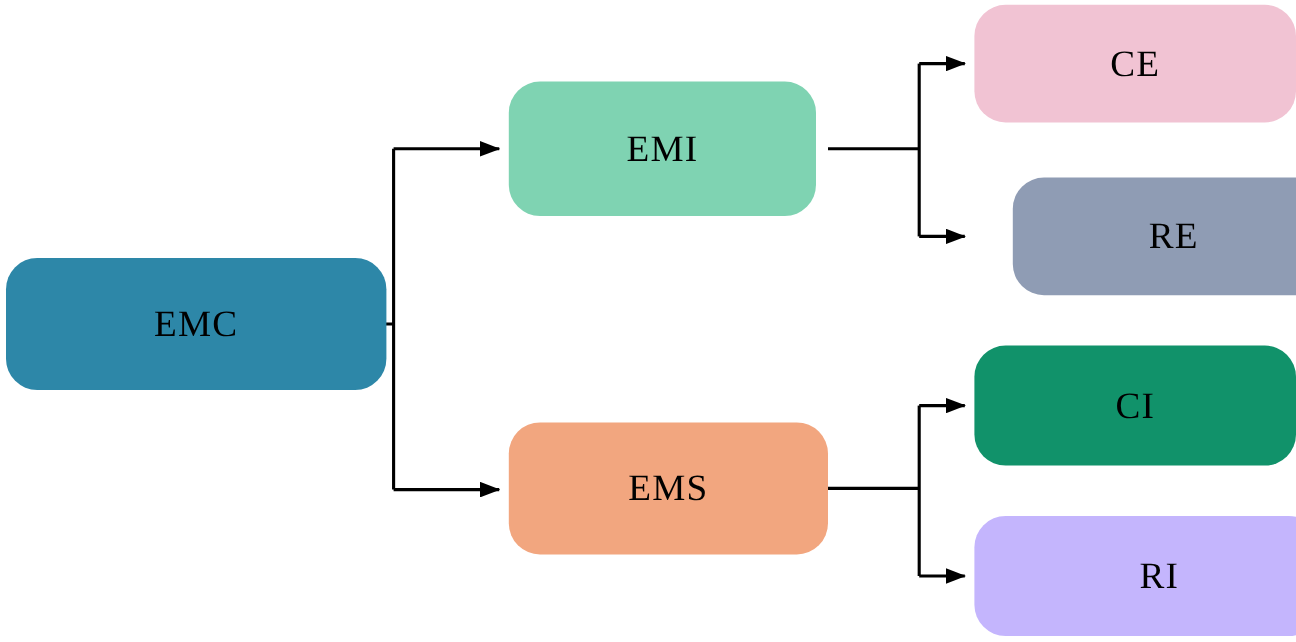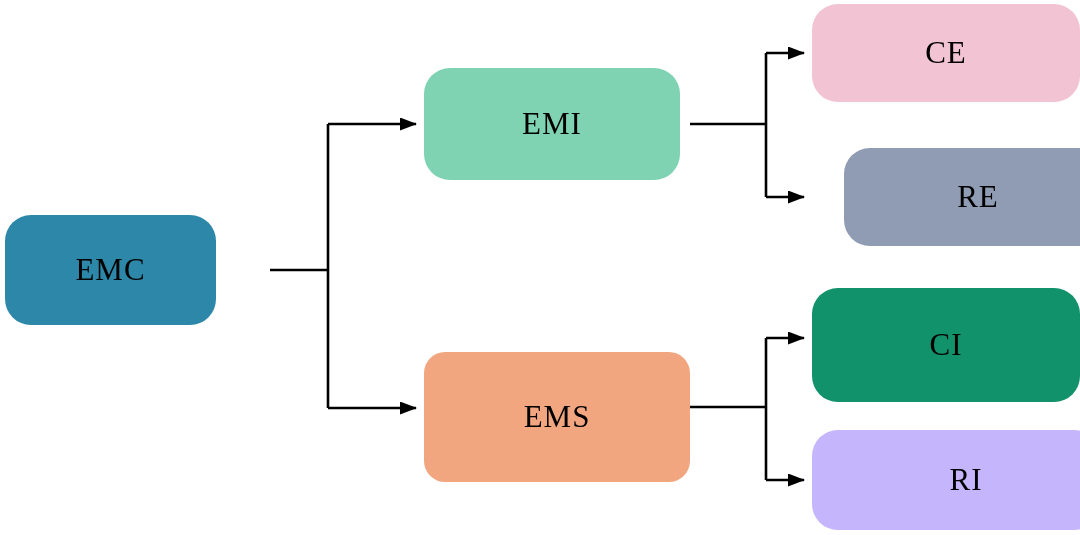--- a/index.html
+++ b/index.html
@@ -30,26 +30,26 @@
     justify-content: center;
     border-radius: 26px;
     color: #000000;
     font-size: 31px;
     letter-spacing: 1px;
   }
   .node span {
     display: inline-block;
   }
   
-  .node-emc { left: 5px;   top: 215px; width: 211px; height: 110px; }
+  .node-emc { left: 5px;   top: 215px; width: 317px; height: 110px; }
   .node-emi { left: 424px; top: 68px;  width: 256px; height: 112px; }
-  .node-ems { left: 424px; top: 352px; width: 266px; height: 130px; border-radius: 21px; }
+  .node-ems { left: 424px; top: 352px; width: 266px; height: 110px; }
   .node-ce  { left: 812px; top: 4px;   width: 268px; height: 98px;  }
   .node-re  { left: 844px; top: 148px; width: 268px; height: 98px;  }
-  .node-ci  { left: 812px; top: 288px; width: 268px; height: 114px; }
+  .node-ci  { left: 812px; top: 288px; width: 268px; height: 100px; }
   .node-ri  { left: 812px; top: 430px; width: 268px; height: 100px; }
 </style>
 </head>
 <body>
 
 <div class="canvas">
 
   <svg class="connectors" viewBox="0 0 1080 535" xmlns="http://www.w3.org/2000/svg" style="color: rgb(0, 0, 0);">
     <defs>
       <marker id="arrowhead" markerUnits="userSpaceOnUse" markerWidth="17" markerHeight="13" refX="16" refY="6.5" orient="auto">

